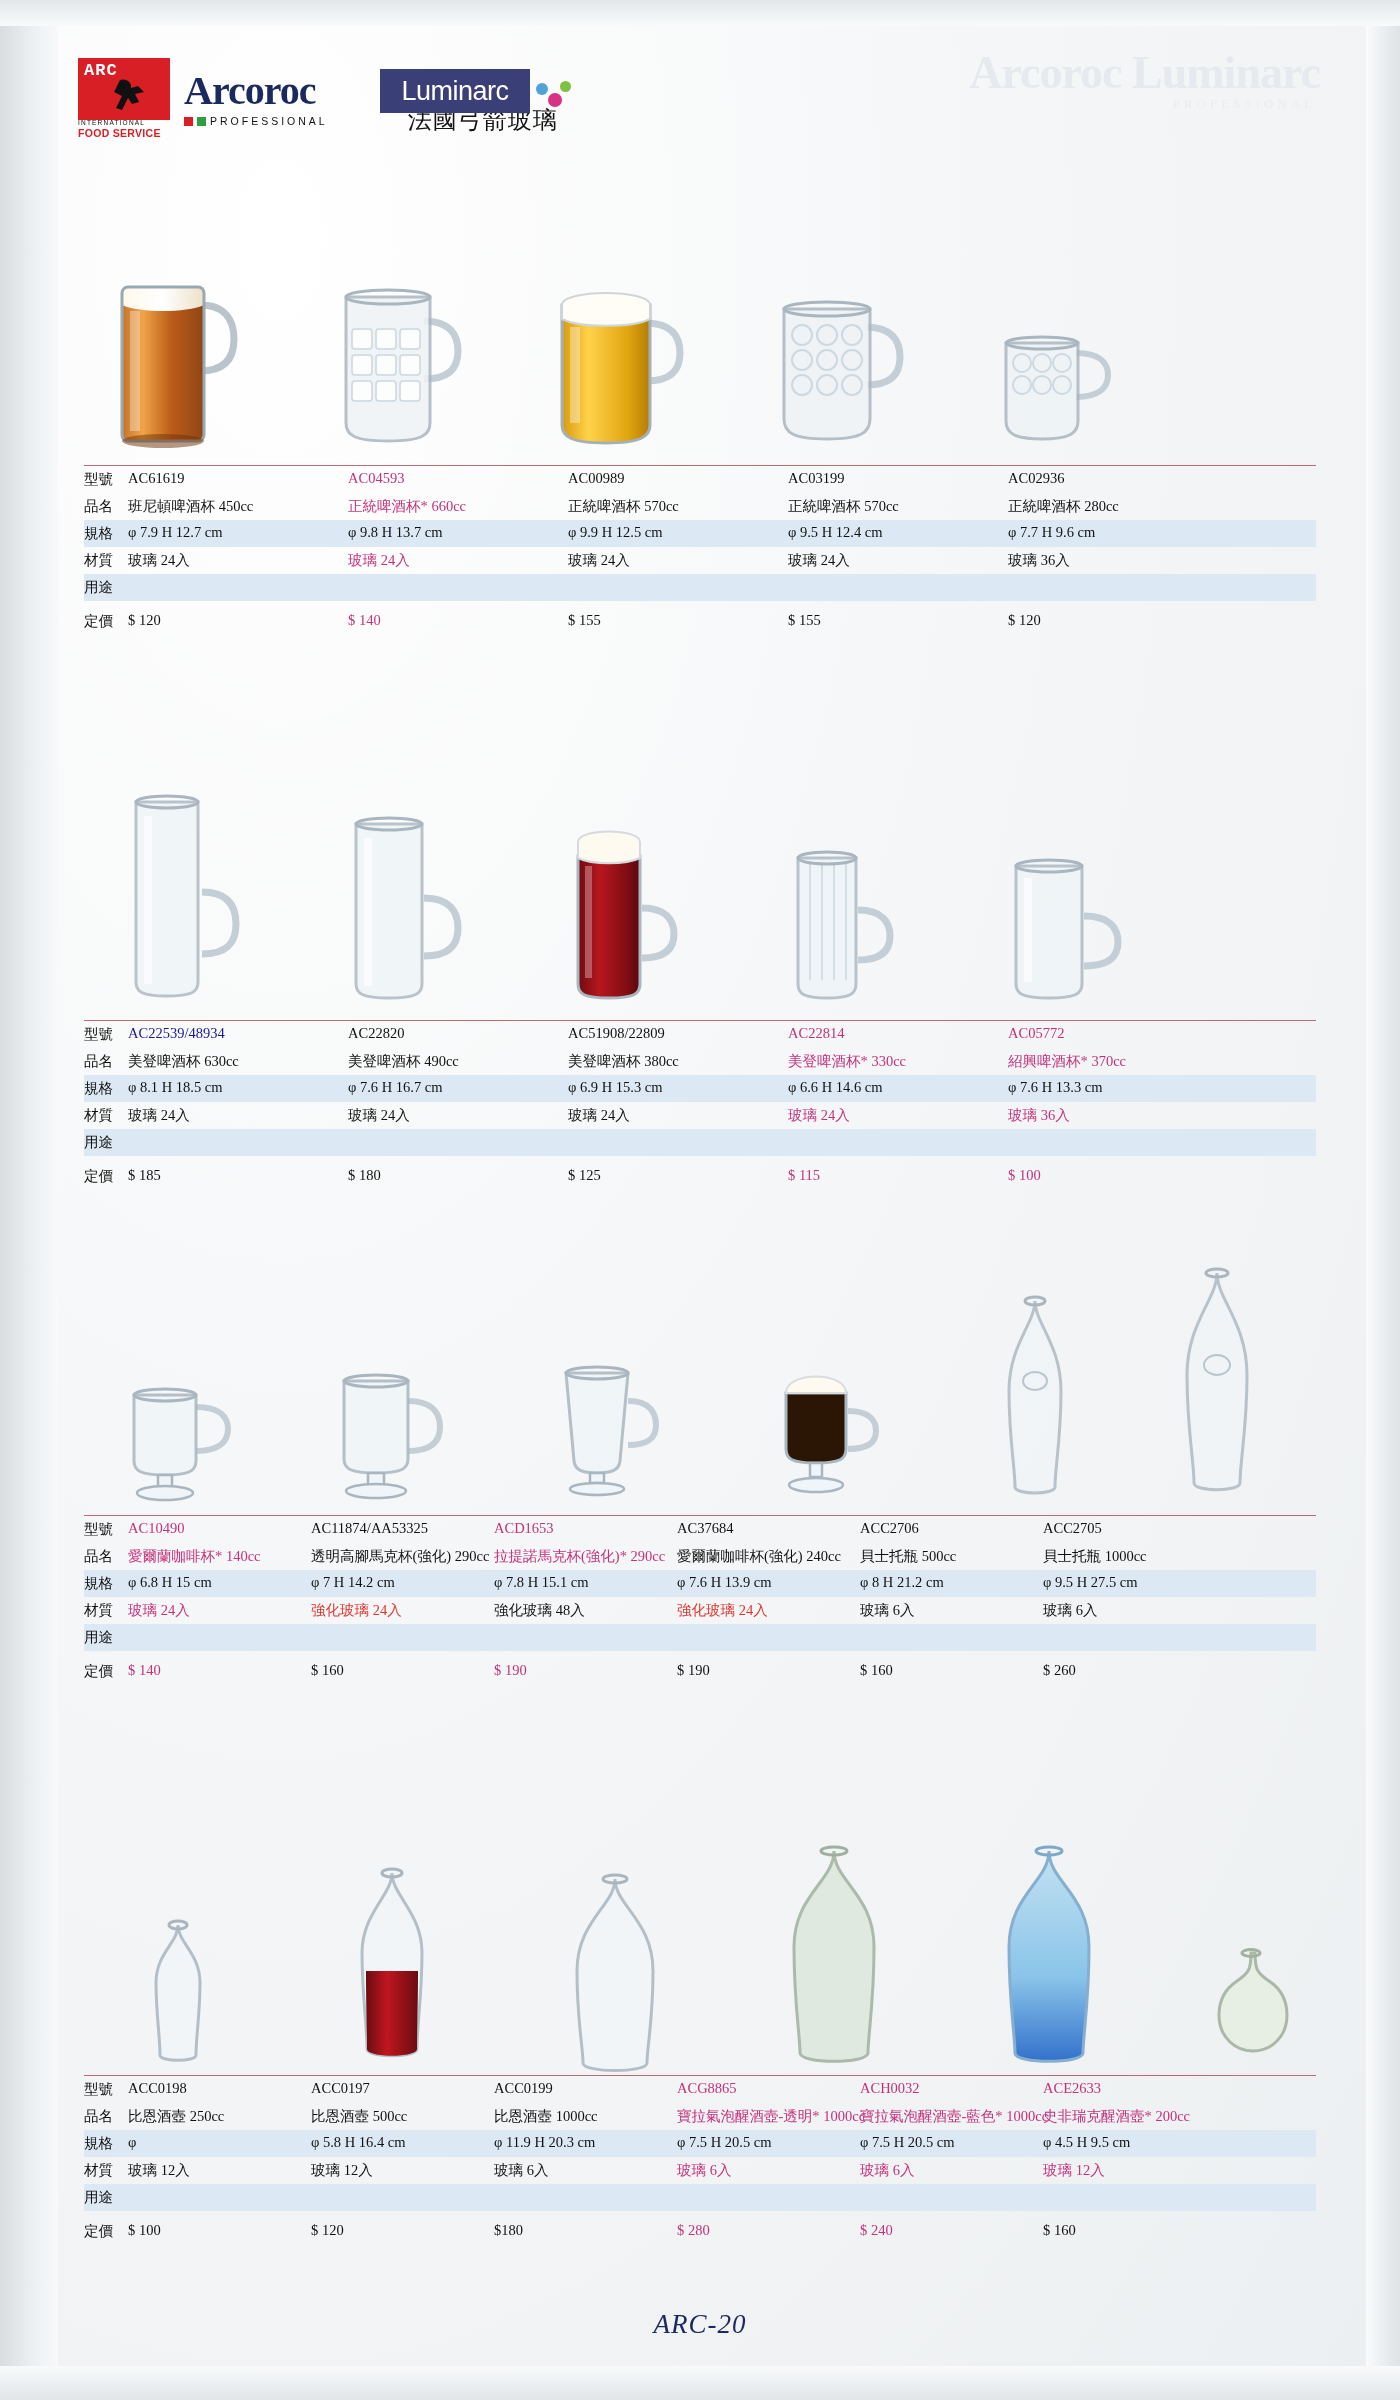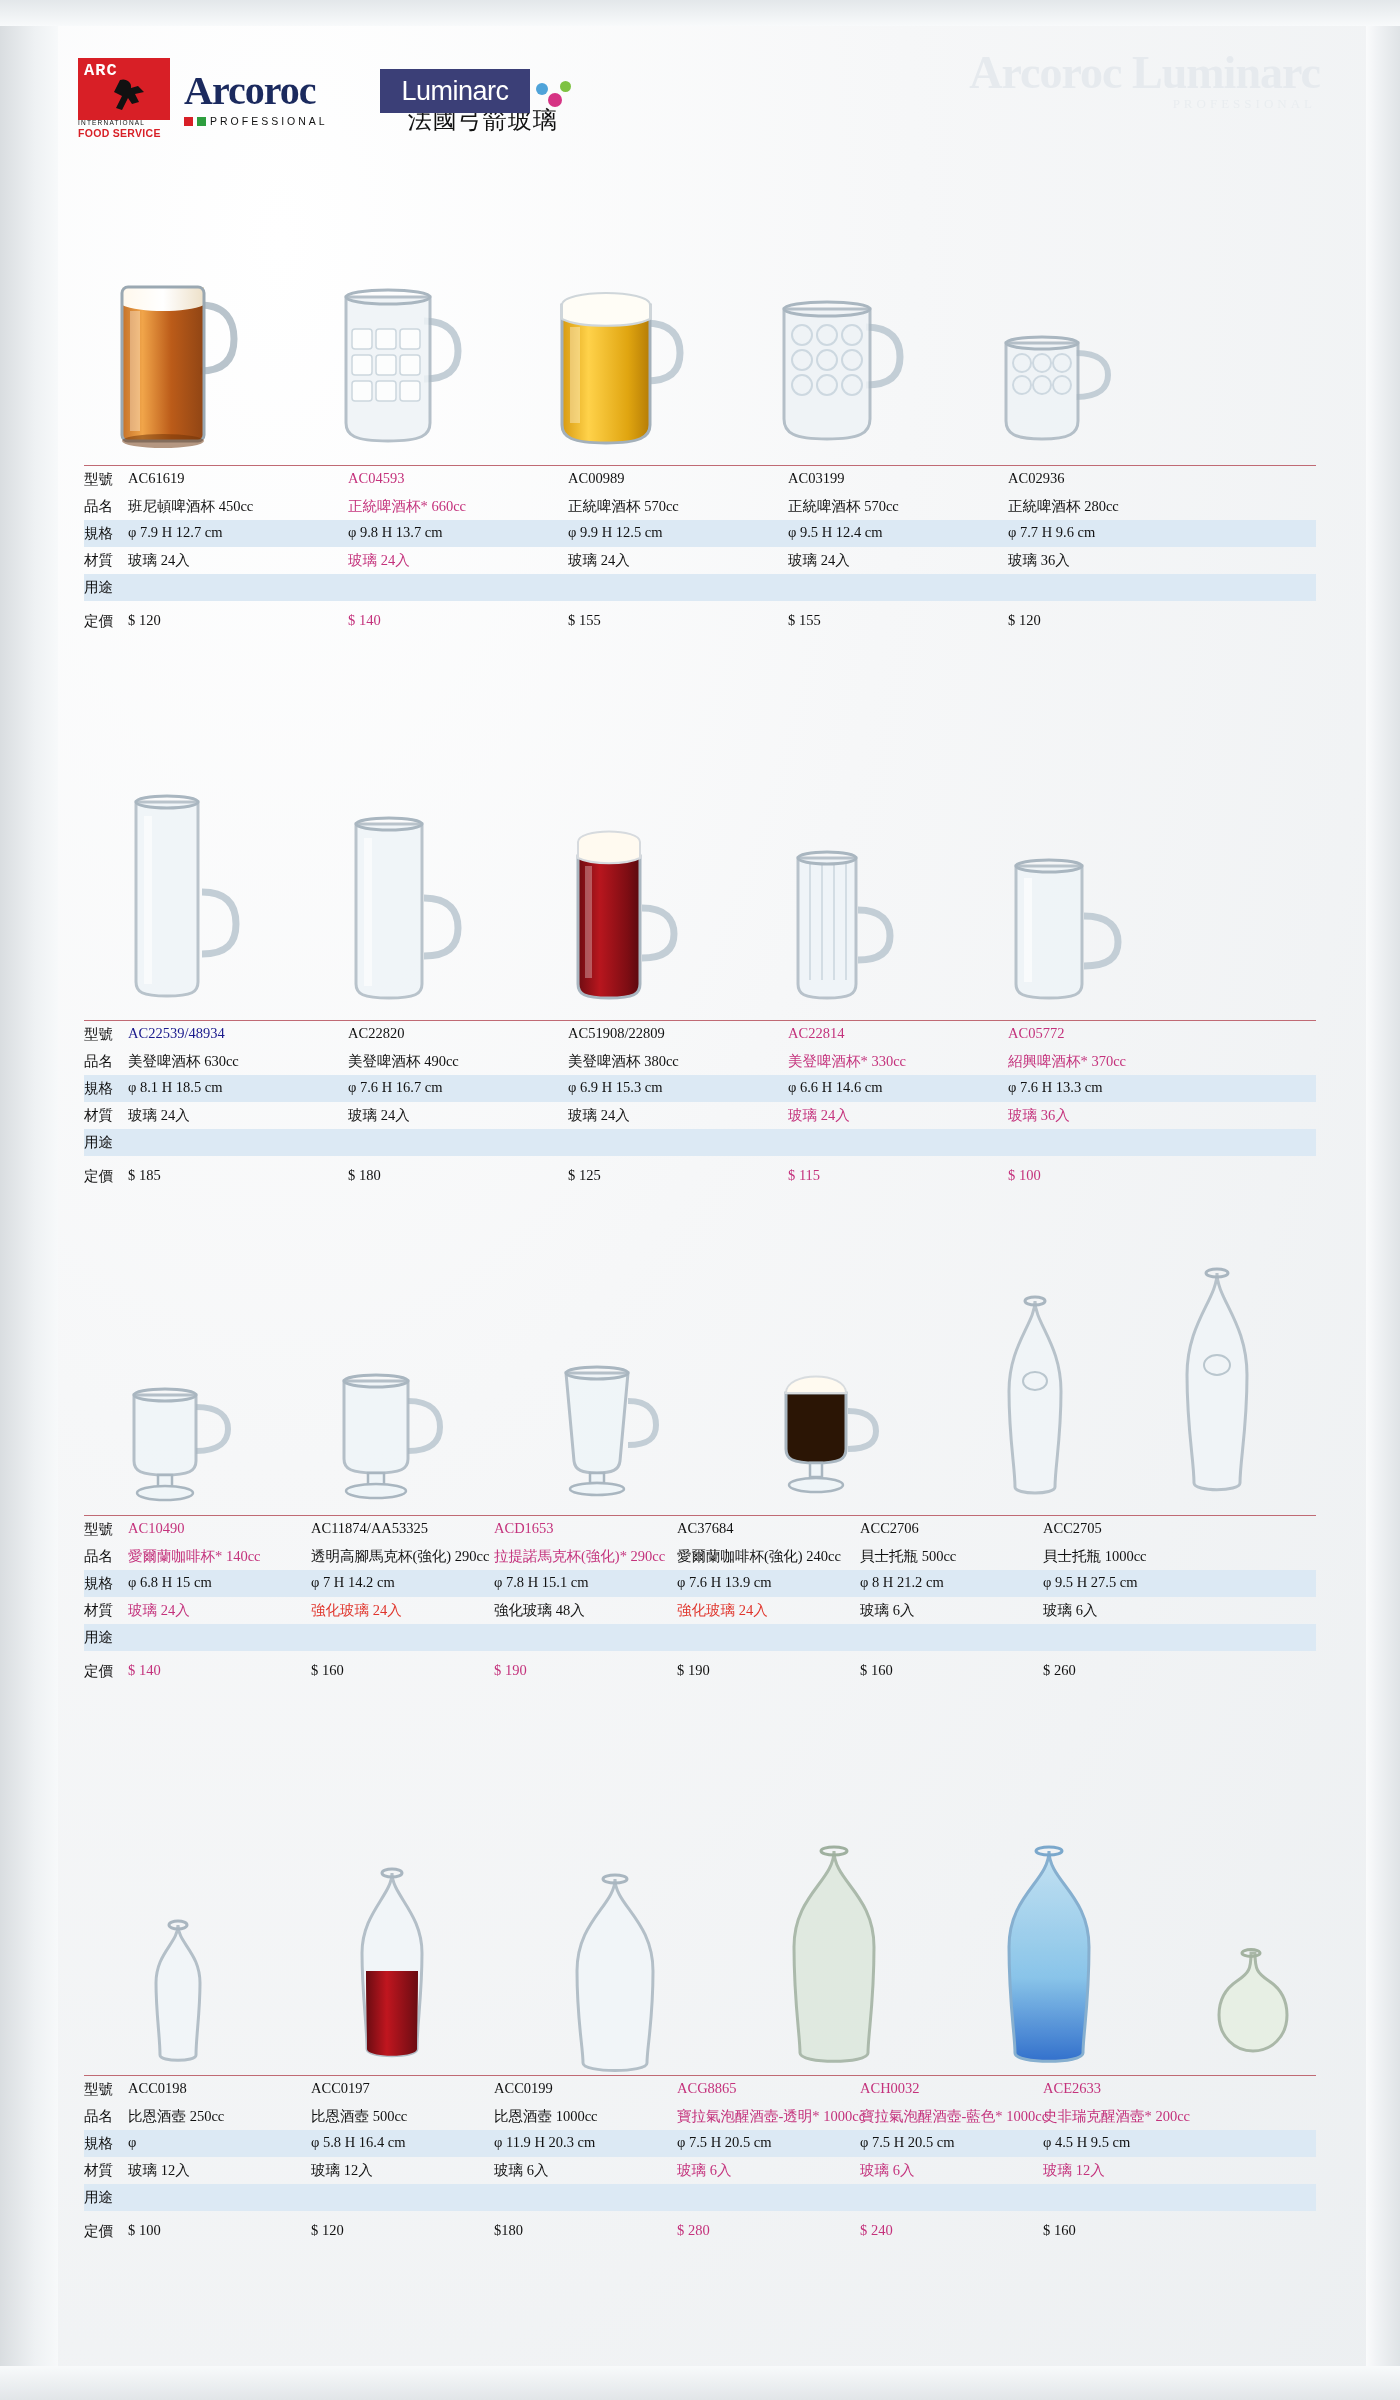--- a/index.html
+++ b/index.html
@@ -658,13 +658,14 @@
           <div style="width:183px">$ 120</div>
           <div style="width:183px">$180</div>
           <div style="width:183px" class="pink">$ 280</div>
           <div style="width:183px" class="pink">$ 240</div>
           <div style="width:183px">$ 160</div>
         </div>
       </div>
     </div>
   </div>
 
+  <div class="footer">ARC-20</div>
 </div>
 
 </body></html>

